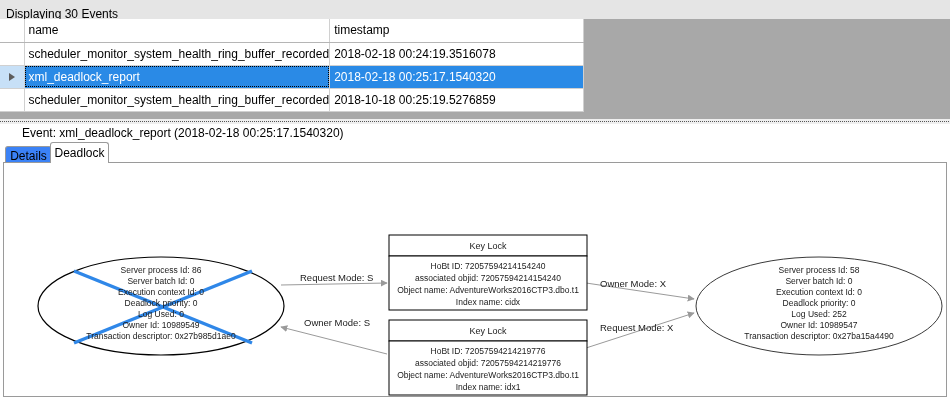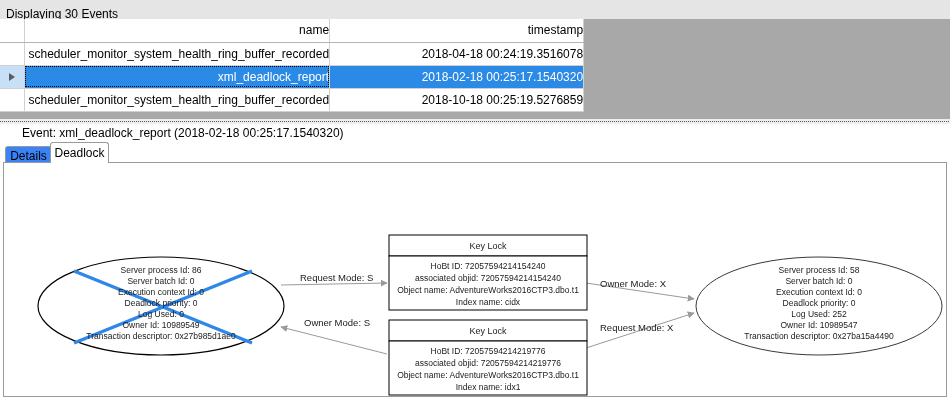--- a/index.html
+++ b/index.html
@@ -42,21 +42,21 @@
   table.grid {
     border-collapse: collapse;
     table-layout: fixed;
     background: #ffffff;
   }
   table.grid th, table.grid td {
     border-right: 1px solid #d0d0d0;
     border-bottom: 1px solid #d0d0d0;
     font-weight: normal;
     font-size: 12px;
-    text-align: right;
+    text-align: left;
     padding: 0 0 0 4px;
     height: 23px;
     white-space: nowrap;
     overflow: hidden;
     box-sizing: border-box;
     background: #ffffff;
   }
   table.grid th {
     background: #ffffff;
     border-bottom: 1px solid #b5b5b5;
@@ -183,21 +183,21 @@
       <tr>
         <th class="col-sel"></th>
         <th class="col-name">name</th>
         <th class="col-ts">timestamp</th>
       </tr>
     </thead>
     <tbody>
       <tr>
         <td class="col-sel"></td>
         <td class="col-name">scheduler_monitor_system_health_ring_buffer_recorded</td>
-        <td class="col-ts">2018-04-18 00:24:19.3516078</td>
+        <td class="col-ts">2018-02-18 00:24:19.3516078</td>
       </tr>
       <tr class="row-selected">
         <td class="col-sel">
           <span class="sel-arrow"></span>
         </td>
         <td class="col-name cell-selected">xml_deadlock_report</td>
         <td class="col-ts">2018-02-18 00:25:17.1540320</td>
       </tr>
       <tr>
         <td class="col-sel"></td>

